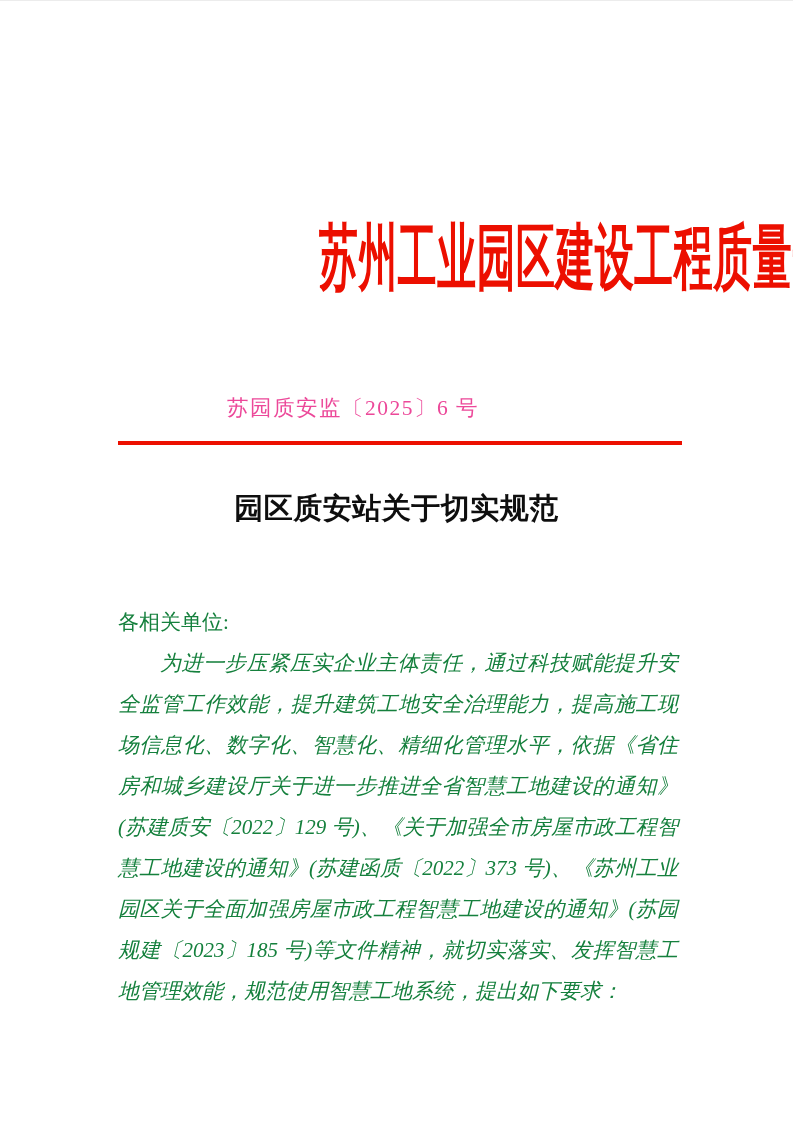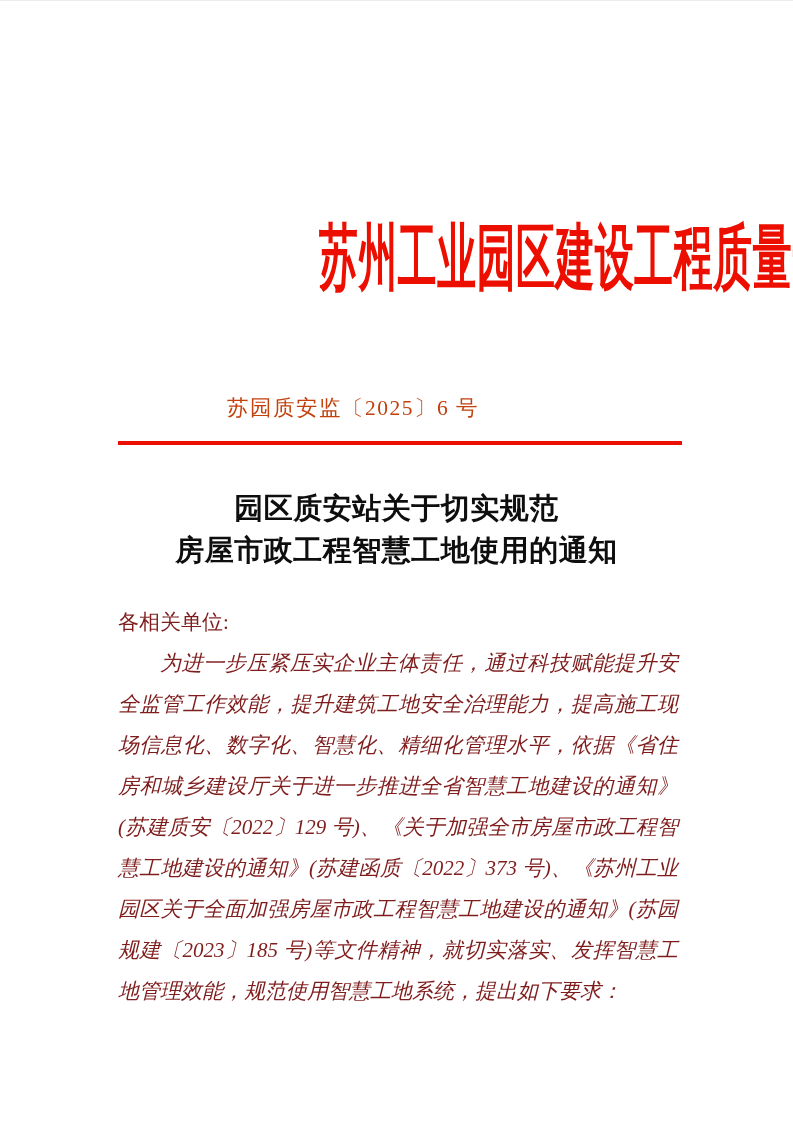--- a/index.html
+++ b/index.html
@@ -37,21 +37,21 @@
   }
   
   .doc-number {
     position: absolute;
     top: 392px;
     left: 0;
     width: 706px;
     text-align: center;
     font-size: 21.5px;
     line-height: 30px;
-    color: #c2410c;
+    color: #ec4899;
     letter-spacing: 1.5px;
   }
   
   .red-line {
     position: absolute;
     top: 440px;
     left: 118px;
     width: 564px;
     height: 4px;
     background: #ec0f00;
@@ -70,21 +70,21 @@
     letter-spacing: 0.5px;
   }
   
   .doc-body {
     position: absolute;
     top: 601px;
     left: 118px;
     width: 560px;
     font-size: 21px;
     line-height: 41px;
-    color: #7f1d1d;
+    color: #15803d;
     text-align: justify;
   }
   .doc-body p {
     margin: 0;
     padding: 0;
   }
   .doc-body .paragraph {
     text-indent: 42px;
     font-style: italic;
   }
@@ -97,21 +97,20 @@
   <div class="red-header">
     <span class="red-header-text">苏州工业园区建设工程质量安全监督站文件</span>
   </div>
 
   <div class="doc-number">苏园质安监〔2025〕6 号</div>
 
   <div class="red-line"></div>
 
   <div class="doc-title">
     <div>园区质安站关于切实规范</div>
-    <div>房屋市政工程智慧工地使用的通知</div>
   </div>
 
   <div class="doc-body">
     <p class="salutation">各相关单位:</p>
     <p class="paragraph">为进一步压紧压实企业主体责任，通过科技赋能提升安全监管工作效能，提升建筑工地安全治理能力，提高施工现场信息化、数字化、智慧化、精细化管理水平，依据《省住房和城乡建设厅关于进一步推进全省智慧工地建设的通知》(苏建质安〔2022〕129 号)、《关于加强全市房屋市政工程智慧工地建设的通知》(苏建函质〔2022〕373 号)、《苏州工业园区关于全面加强房屋市政工程智慧工地建设的通知》(苏园规建〔2023〕185 号)等文件精神，就切实落实、发挥智慧工地管理效能，规范使用智慧工地系统，提出如下要求：</p>
   </div>
 
 </div>
 
 </body></html>

